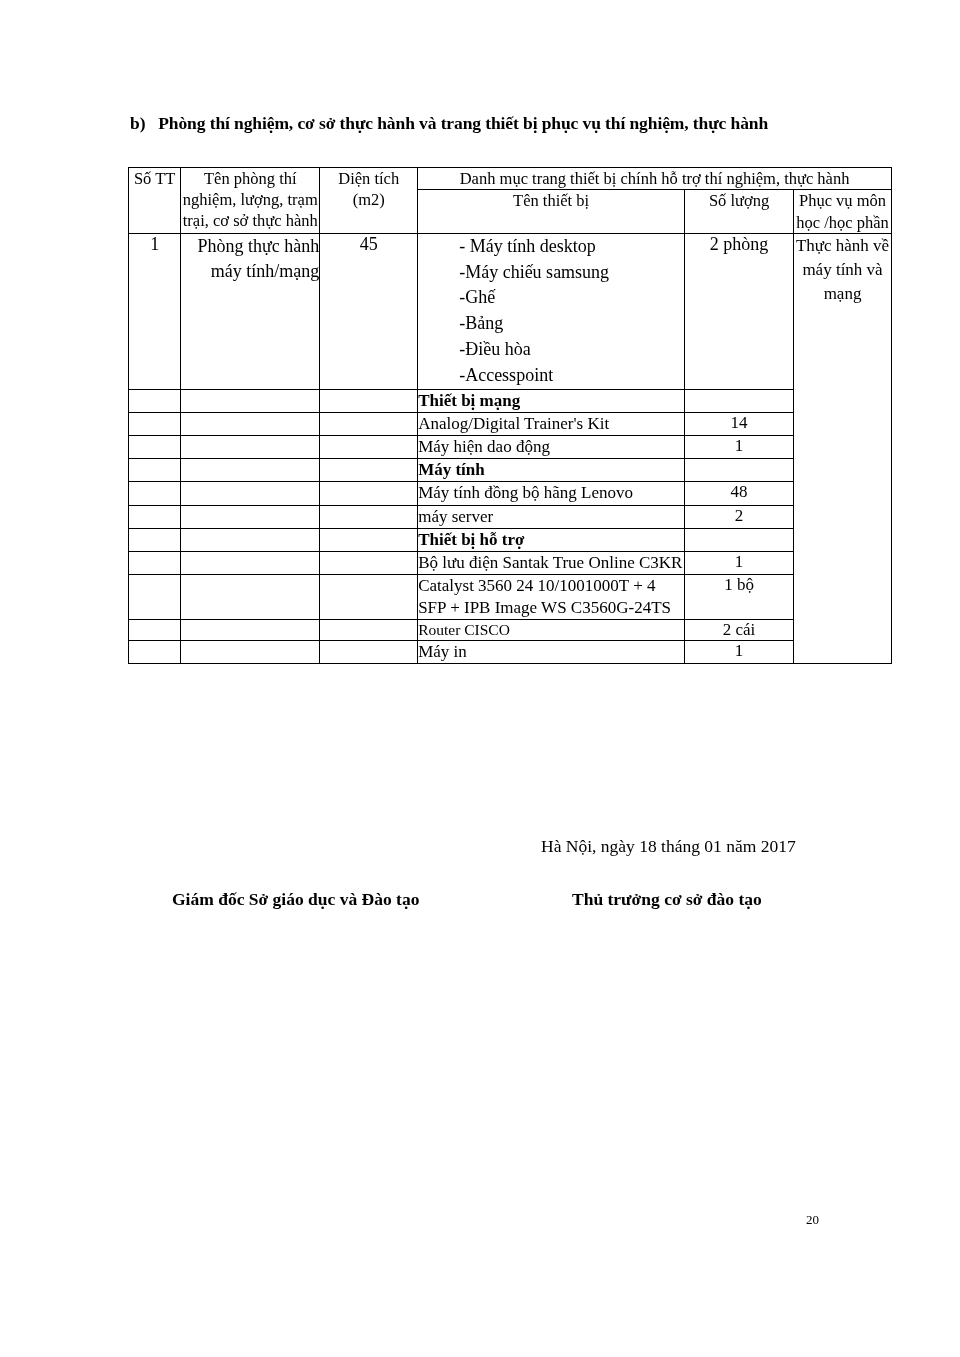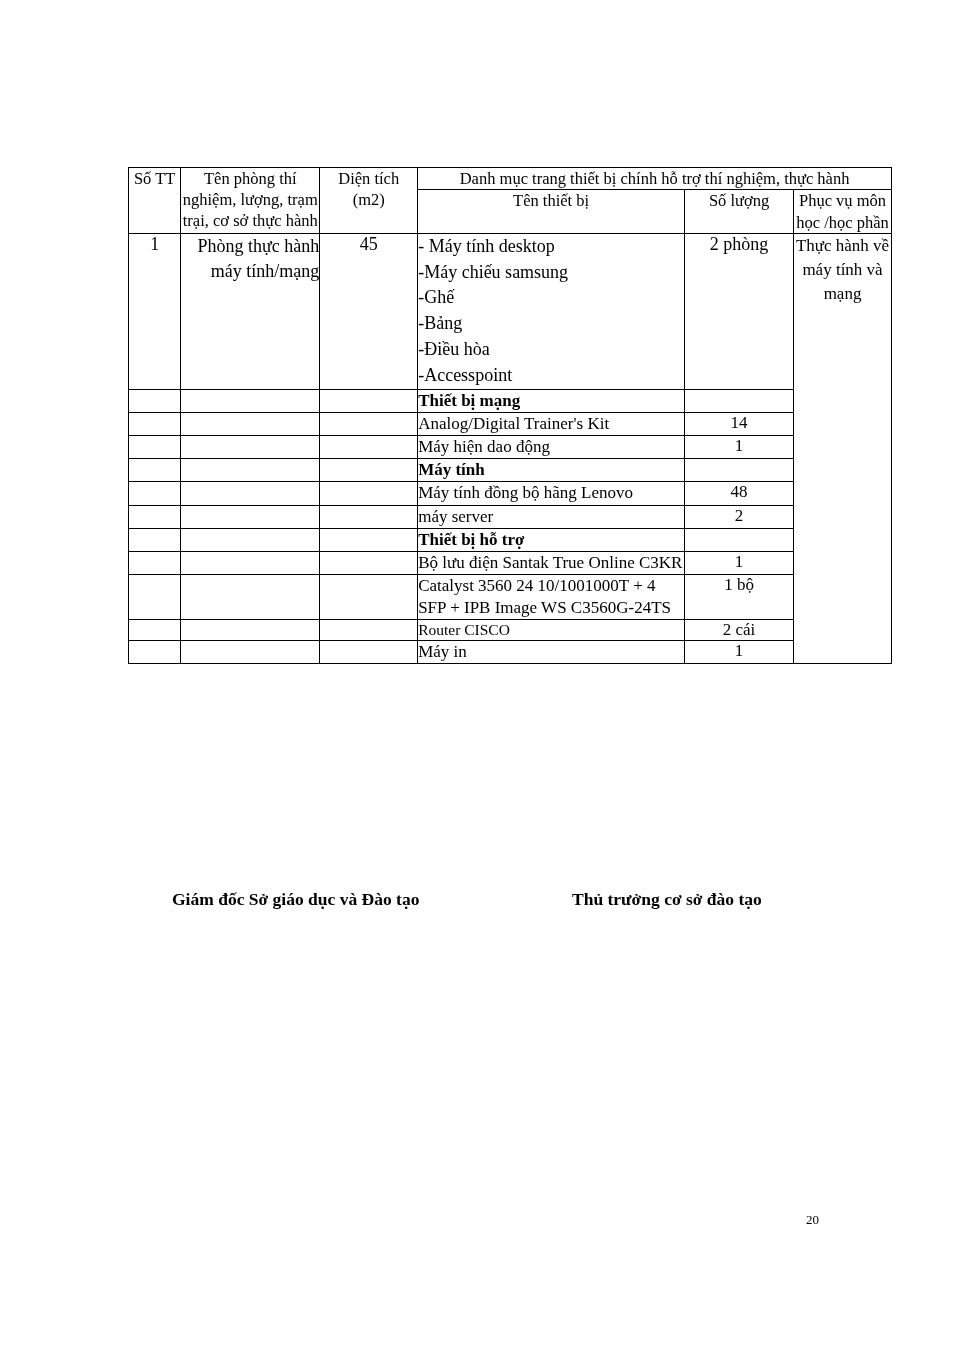--- a/index.html
+++ b/index.html
@@ -107,20 +107,21 @@
     margin-top: 40px;
   }
   .row1-serve {
     text-align: center;
     font-size: 17px;
     line-height: 1.42;
     padding: 7px 4px;
   }
   .dev-line {
     display: block;
+    margin-left: 41px;
   }
   .small {
     font-size: 15.5px;
   }
   .qty-cell {
     text-align: center;
     font-size: 17px;
     padding: 6px 4px;
   }
   .sig-date {
@@ -148,20 +149,24 @@
     left: 806px;
     top: 1212px;
     font-size: 13px;
   }
 </style>
 </head>
 <body>
 
 <div class="page">
 
+  <div class="heading">
+    <span class="lbl">b)</span>
+    <span>&nbsp;&nbsp;</span><span class="lbl">Phòng thí nghiệm, cơ sở thực hành và trang thiết bị phục vụ thí nghiệm, thực hành</span>
+  </div>
 
   <table class="main">
     <colgroup>
       <col class="c-stt">
         <col class="c-name">
         <col class="c-area">
         <col class="c-dev">
         <col class="c-qty">
         <col class="c-serve">
     </colgroup>
@@ -267,18 +272,19 @@
       <tr>
         <td></td>
         <td></td>
         <td></td>
         <td class="cell-pad">Máy in</td>
         <td class="qty-cell">1</td>
       </tr>
     </tbody>
   </table>
 
+  <div class="sig-date">Hà Nội, ngày 18 tháng 01 năm 2017</div>
   <div class="sig-left">Giám đốc Sở giáo dục và Đào tạo</div>
   <div class="sig-right">Thủ trưởng cơ sở đào tạo</div>
 
   <div class="page-number">20</div>
 
 </div>
 
 </body></html>

